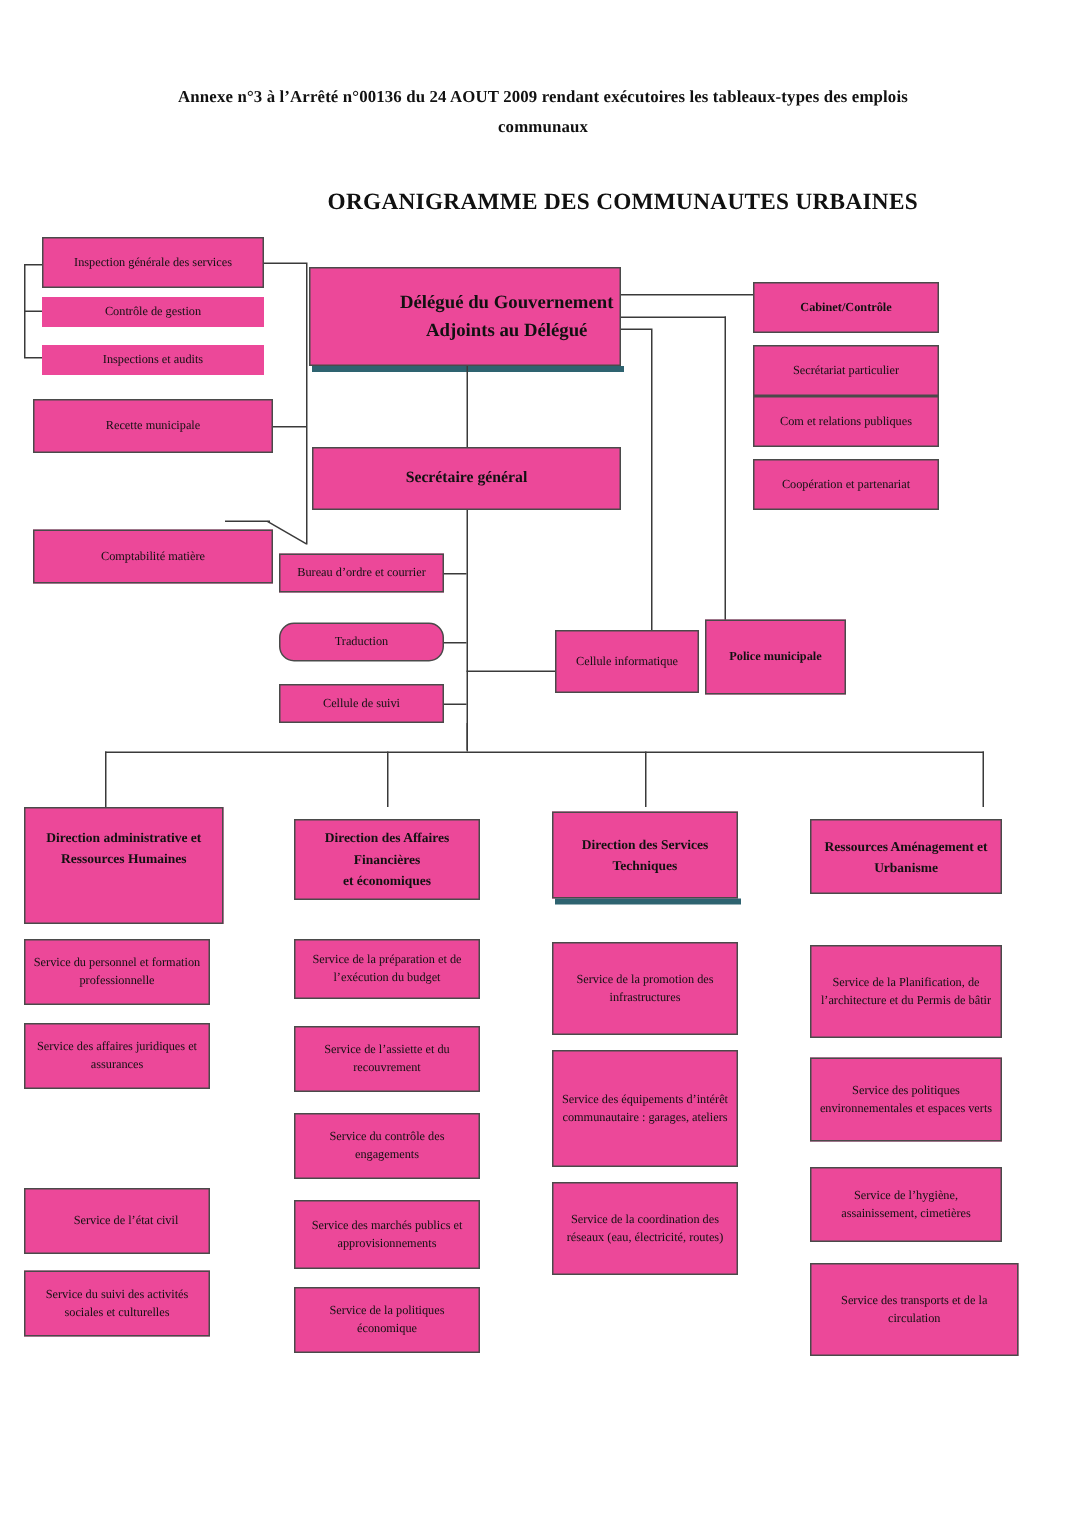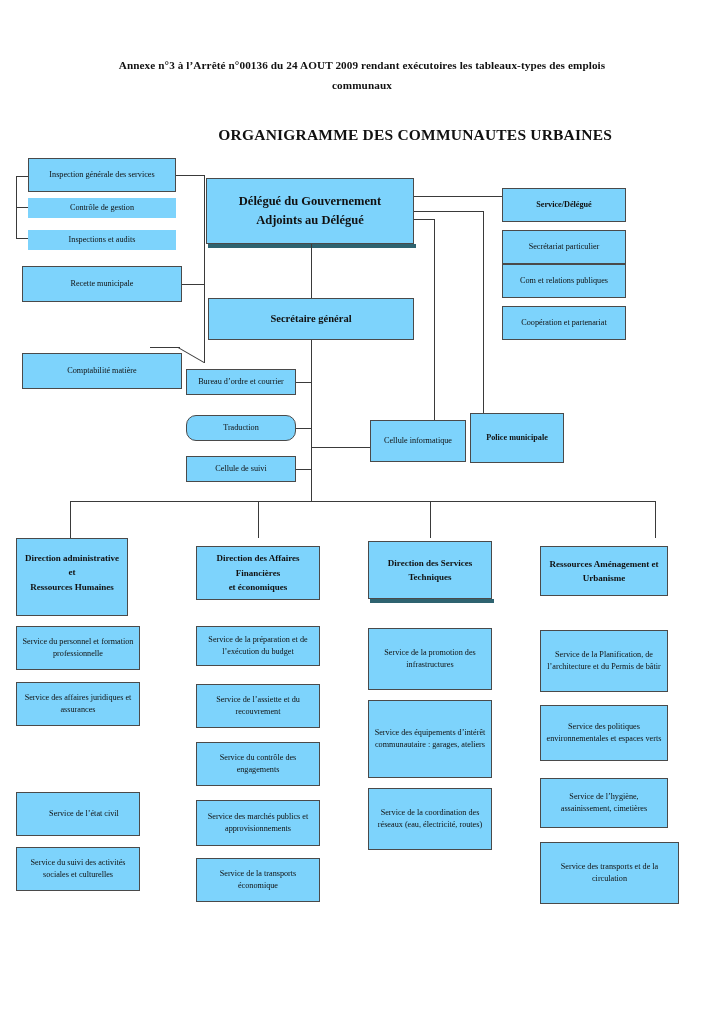--- a/index.html
+++ b/index.html
@@ -41,21 +41,21 @@
     font-weight: bold;
     font-size: 15.5px;
     letter-spacing: .2px;
   }
 
   
   .box {
     position: absolute;
     box-sizing: border-box;
     border: 1px solid #4a4a4a;
-    background: #7dd3fc;
+    background: #ec4899;
     display: flex;
     align-items: center;
     justify-content: center;
     text-align: center;
     padding: 2px 4px;
     font-size: 8.2px;
     line-height: 1.5;
     color: #111111;
   }
   .box.bold {
@@ -137,33 +137,33 @@
 
   <div class="h-line" style="left:176px; top:175px; width:28px;"></div>
 
   <div class="h-line" style="left:182px; top:284px; width:22px;"></div>
 
   <div class="v-line" style="left:204px; top:175px; height:188px;"></div>
 
   <div class="diag" style="left:204px; top:363px; width:30px; transform:rotate(-150deg);"></div>
   <div class="h-line" style="left:150px; top:347px; width:30px;"></div>
 
-  <div class="box big" style="left:206px; top:178px; width:208px; height:66px;">
+  <div class="box big" style="left:206px; top:178px; width:208px; height:66px;justify-content:flex-end;">
     <div>
       <span>Délégué du Gouvernement</span><br>
       <span>Adjoints au Délégué</span>
     </div>
   </div>
   <div class="shadow-bar" style="left:208px; top:244px; width:208px; height:4px;"></div>
 
   <div class="box mid" style="left:208px; top:298px; width:206px; height:42px;">Secrétaire général</div>
 
   <div class="v-line" style="left:311px; top:244px; height:54px;"></div>
 
-  <div class="box bold" style="left:502px; top:188px; width:124px; height:34px;">Service/Délégué</div>
+  <div class="box bold" style="left:502px; top:188px; width:124px; height:34px;">Cabinet/Contrôle</div>
   <div class="box" style="left:502px; top:230px; width:124px; height:34px;">Secrétariat particulier</div>
   <div class="box" style="left:502px; top:264px; width:124px; height:34px;">Com et relations publiques</div>
   <div class="box" style="left:502px; top:306px; width:124px; height:34px;">Coopération et partenariat</div>
 
   <div class="h-line" style="left:414px; top:196px; width:88px;"></div>
 
   <div class="h-line" style="left:414px; top:211px; width:70px;"></div>
   <div class="v-line" style="left:483px; top:211px; height:209px;"></div>
 
   <div class="h-line" style="left:414px; top:219px; width:20px;"></div>
@@ -184,42 +184,42 @@
   <div class="h-line" style="left:311px; top:447px; width:59px;"></div>
 
   <div class="v-line" style="left:311px; top:482px; height:19px;"></div>
   <div class="h-line" style="left:70px; top:501px; width:586px;"></div>
 
   <div class="v-line" style="left:70px; top:501px; height:37px;"></div>
   <div class="v-line" style="left:258px; top:501px; height:37px;"></div>
   <div class="v-line" style="left:430px; top:501px; height:37px;"></div>
   <div class="v-line" style="left:655px; top:501px; height:37px;"></div>
 
-  <div class="box dir" style="left:16px; top:538px; width:112px; height:78px;">
+  <div class="box dir" style="left:16px; top:538px; width:133px; height:78px;">
     <div>
       <span>Direction administrative et</span><br>
       <span>Ressources Humaines</span>
     </div>
   </div>
   <div class="box" style="left:16px; top:626px; width:124px; height:44px;">Service du personnel et formation professionnelle</div>
   <div class="box" style="left:16px; top:682px; width:124px; height:44px;">Service des affaires juridiques et assurances</div>
   <div class="box" style="left:16px; top:792px; width:124px; height:44px;padding-left:16px;">Service de l’état civil</div>
   <div class="box" style="left:16px; top:847px; width:124px; height:44px;">Service du suivi des activités sociales et culturelles</div>
 
   <div class="box dir center-v" style="left:196px; top:546px; width:124px; height:54px;">
     <div>
       <span>Direction des Affaires Financières</span><br>
       <span>et économiques</span>
     </div>
   </div>
   <div class="box" style="left:196px; top:626px; width:124px; height:40px;">Service de la préparation et de l’exécution du budget</div>
   <div class="box" style="left:196px; top:684px; width:124px; height:44px;">Service de l’assiette et du recouvrement</div>
   <div class="box" style="left:196px; top:742px; width:124px; height:44px;">Service du contrôle des engagements</div>
   <div class="box" style="left:196px; top:800px; width:124px; height:46px;">Service des marchés publics et approvisionnements</div>
-  <div class="box" style="left:196px; top:858px; width:124px; height:44px;">Service de la transports économique</div>
+  <div class="box" style="left:196px; top:858px; width:124px; height:44px;">Service de la politiques économique</div>
 
   <div class="box dir center-v" style="left:368px; top:541px; width:124px; height:58px;">
     <div>
       <span>Direction des Services</span><br>
       <span>Techniques</span>
     </div>
   </div>
   <div class="shadow-bar" style="left:370px; top:599px; width:124px; height:4px;"></div>
   <div class="box" style="left:368px; top:628px; width:124px; height:62px;">Service de la promotion des infrastructures</div>
   <div class="box" style="left:368px; top:700px; width:124px; height:78px;">Service des équipements d’intérêt communautaire : garages, ateliers</div>

